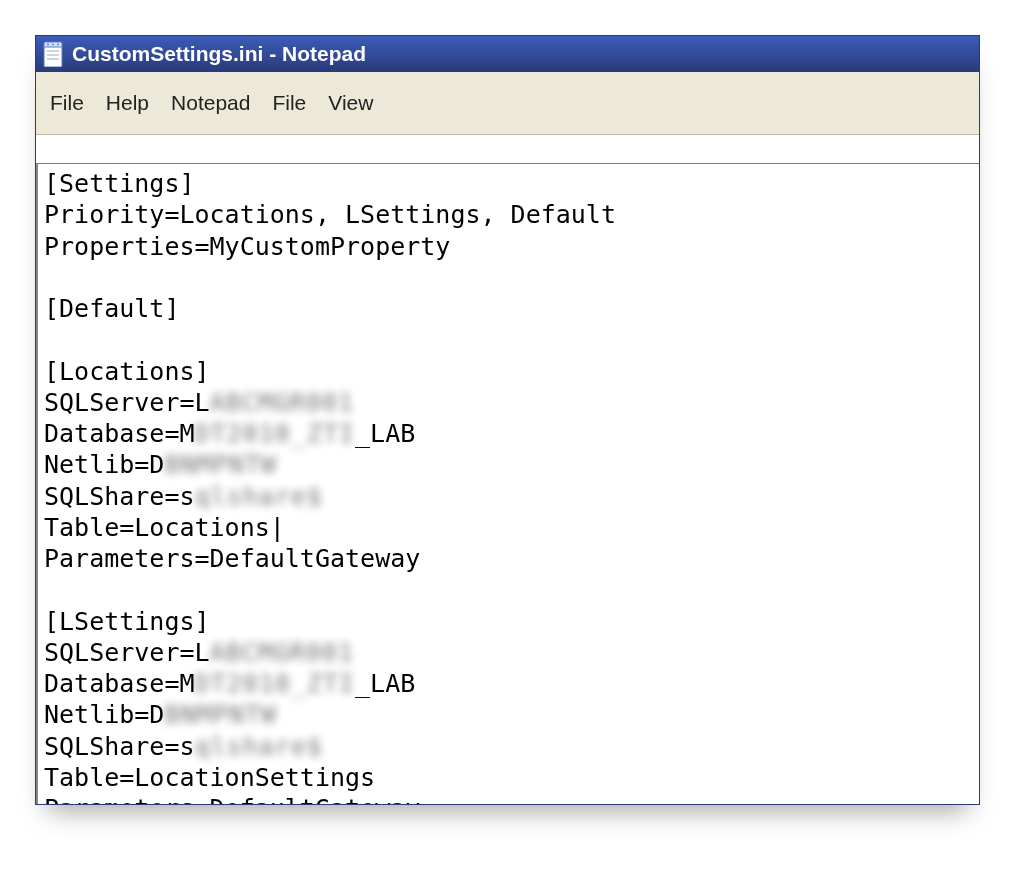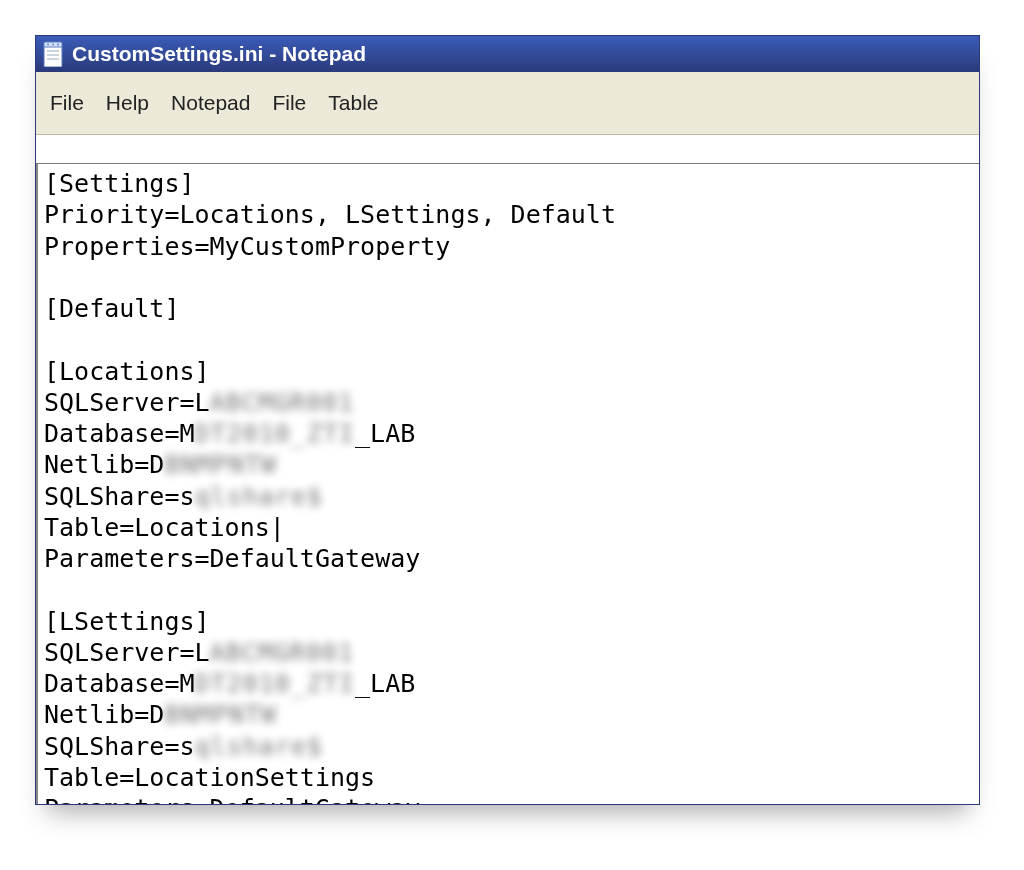--- a/index.html
+++ b/index.html
@@ -92,21 +92,21 @@
       </svg>
     </span>
     <span>CustomSettings.ini - Notepad</span>
   </div>
 
   <div class="menubar">
     <span class="menu-item">File</span>
     <span class="menu-item">Help</span>
     <span class="menu-item">Notepad</span>
     <span class="menu-item">File</span>
-    <span class="menu-item">Table</span>
+    <span class="menu-item">View</span>
   </div>
 
   <div class="editor-wrap">
     <div id="editor" class="editor" contenteditable="true" style="">[Settings]
 Priority=Locations, LSettings, Default
 Properties=MyCustomProperty
 
 [Default]
 
 [Locations]

